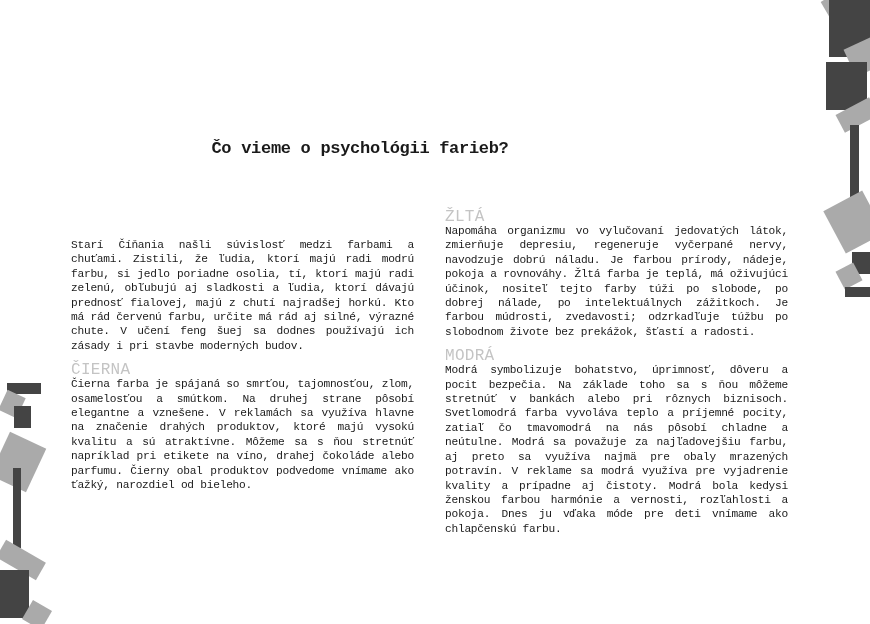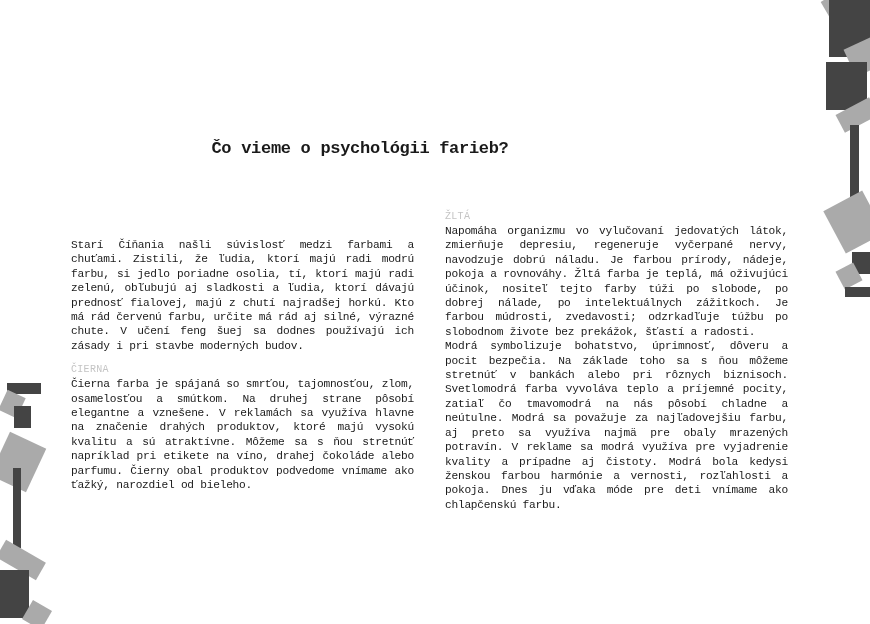--- a/index.html
+++ b/index.html
@@ -18,21 +18,21 @@
     }
     .col {
       position: absolute; top: 210px; width: 343px;
       font-size: 11.2px; line-height: 14.4px; text-align: justify;
       letter-spacing: -0.25px;
     }
     .col.left { left: 71px; }
     .col.right { left: 445px; }
     .col p { margin: 0; }
     .col p.gap { margin-top: 28px; }
-    .heading { color: #c4c4c4; font-size: 10px; line-height: 14px; letter-spacing: 0.3px; }
+    .heading { color: #c4c4c4; font-size: 16px; line-height: 14px; letter-spacing: 0.3px; }
     .heading.spaced { margin-top: 10px; }
   </style>
 </head>
 <body>
 
 <div>
   <div class="shape light" style="left:825px;top:-10px;width:40px;height:28px;transform:rotate(-30deg);"></div>
   <div class="shape dark" style="left:829px;top:0;width:41px;height:57px;"></div>
   <div class="shape light" style="left:848px;top:40px;width:40px;height:30px;transform:rotate(-25deg);"></div>
   <div class="shape dark" style="left:826px;top:62px;width:41px;height:48px;"></div>
@@ -59,14 +59,15 @@
 
 <div class="col left">
   <p class="gap">Starí Číňania našli súvislosť medzi farbami a chuťami. Zistili, že ľudia, ktorí majú radi modrú farbu, si jedlo poriadne osolia, tí, ktorí majú radi zelenú, obľubujú aj sladkosti a ľudia, ktorí dávajú prednosť fialovej, majú z chutí najradšej horkú. Kto má rád červenú farbu, určite má rád aj silné, výrazné chute. V učení feng šuej sa dodnes používajú ich zásady i pri stavbe moderných budov.</p>
   <div class="heading spaced">ČIERNA</div>
   <p>Čierna farba je spájaná so smrťou, tajomnosťou, zlom, osamelosťou a smútkom. Na druhej strane pôsobí elegantne a vznešene. V reklamách sa využíva hlavne na značenie drahých produktov, ktoré majú vysokú kvalitu a sú atraktívne. Môžeme sa s ňou stretnúť napríklad pri etikete na víno, drahej čokoláde alebo parfumu. Čierny obal produktov podvedome vnímame ako ťažký, narozdiel od bieleho.</p>
 </div>
 
 <div class="col right">
   <div class="heading">ŽLTÁ</div>
   <p>Napomáha organizmu vo vylučovaní jedovatých látok, zmierňuje depresiu, regeneruje vyčerpané nervy, navodzuje dobrú náladu. Je farbou prírody, nádeje, pokoja a rovnováhy. Žltá farba je teplá, má oživujúci účinok, nositeľ tejto farby túži po slobode, po dobrej nálade, po intelektuálnych zážitkoch. Je farbou múdrosti, zvedavosti; odzrkadľuje túžbu po slobodnom živote bez prekážok, šťastí a radosti.</p>
+  <div class="heading spaced">MODRÁ</div>
   <p>Modrá symbolizuje bohatstvo, úprimnosť, dôveru a pocit bezpečia. Na základe toho sa s ňou môžeme stretnúť v bankách alebo pri rôznych biznisoch. Svetlomodrá farba vyvoláva teplo a príjemné pocity, zatiaľ čo tmavomodrá na nás pôsobí chladne a neútulne. Modrá sa považuje za najľadovejšiu farbu, aj preto sa využíva najmä pre obaly mrazených potravín. V reklame sa modrá využíva pre vyjadrenie kvality a prípadne aj čistoty. Modrá bola kedysi ženskou farbou harmónie a vernosti, rozľahlosti a pokoja. Dnes ju vďaka móde pre deti vnímame ako chlapčenskú farbu.</p>
 </div>
 
 </body></html>

